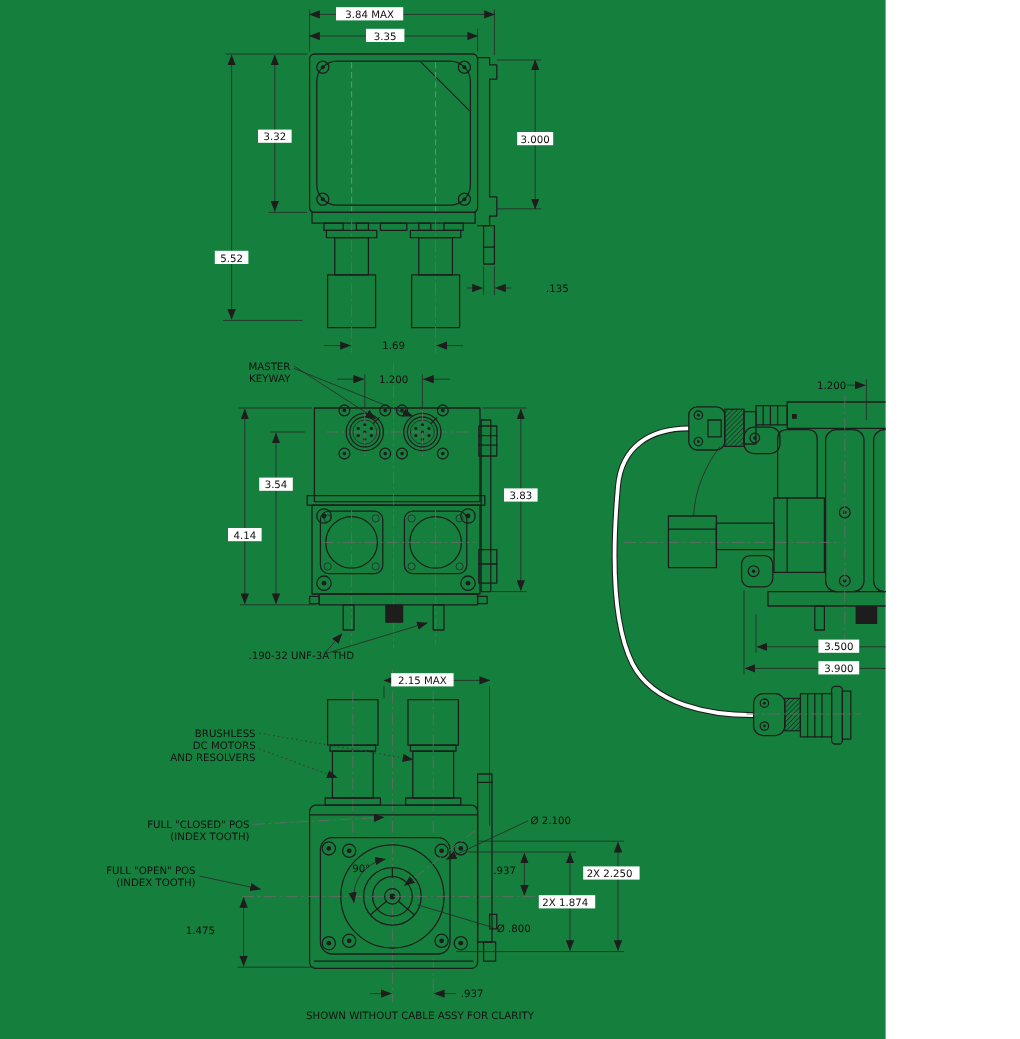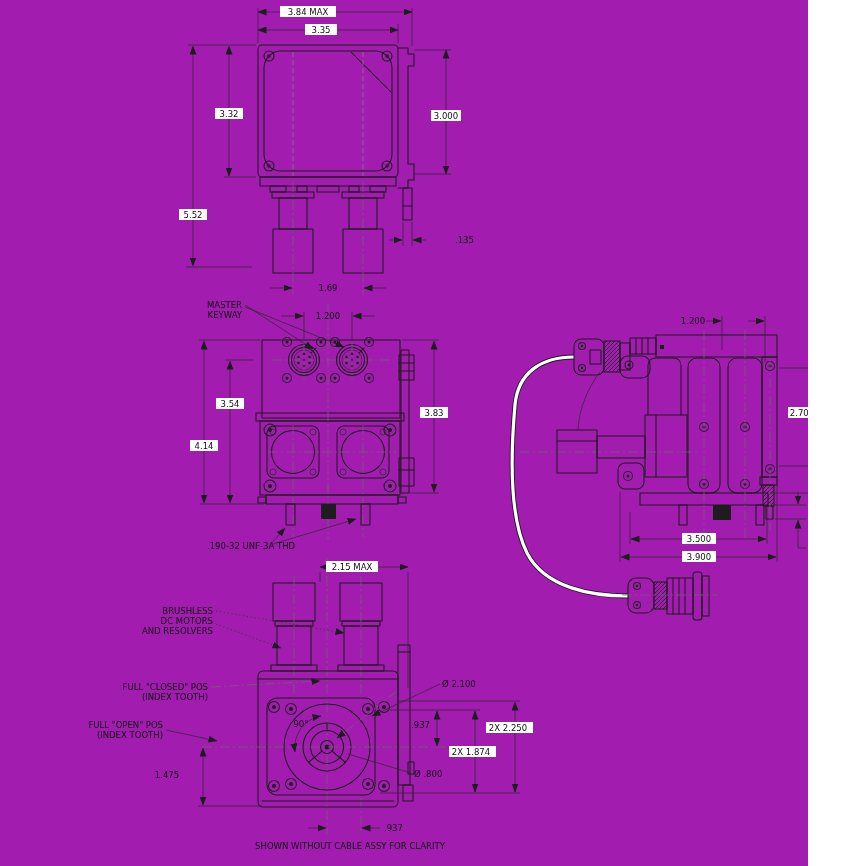--- a/index.html
+++ b/index.html
@@ -1,16 +1,16 @@
 <!DOCTYPE html>
 <html><head>
 <meta charset="utf-8">
 <style>
   html,body{margin:0;padding:0;background:#ffffff;}
-  .page{width:808px;height:866px;background:#a21caf;position:relative;overflow:hidden;}
+  .page{width:738px;height:866px;background:#15803d;position:relative;overflow:hidden;}
   svg{display:block;}
   .ln{fill:none;stroke:#1d1d1d;stroke-width:1.05;stroke-linejoin:round;stroke-linecap:round;}
   .lt{fill:none;stroke:#2a2a2a;stroke-width:0.7;}
   .cl{fill:none;stroke:#6a6a6a;stroke-width:0.7;stroke-dasharray:10 3 2 3;}
   .dsh{fill:none;stroke:#8a8a8a;stroke-width:0.7;stroke-dasharray:5 3;}
   .dot{fill:none;stroke:#3a3a3a;stroke-width:0.9;stroke-dasharray:1.3 2.6;}
   .t{font-family:"DejaVu Sans",sans-serif;font-size:8.5px;fill:#101010;}
   .wbg{fill:#ffffff;}
   .blk{fill:#1d1d1d;stroke:none;}
   .sd{fill:#1d1d1d;}

